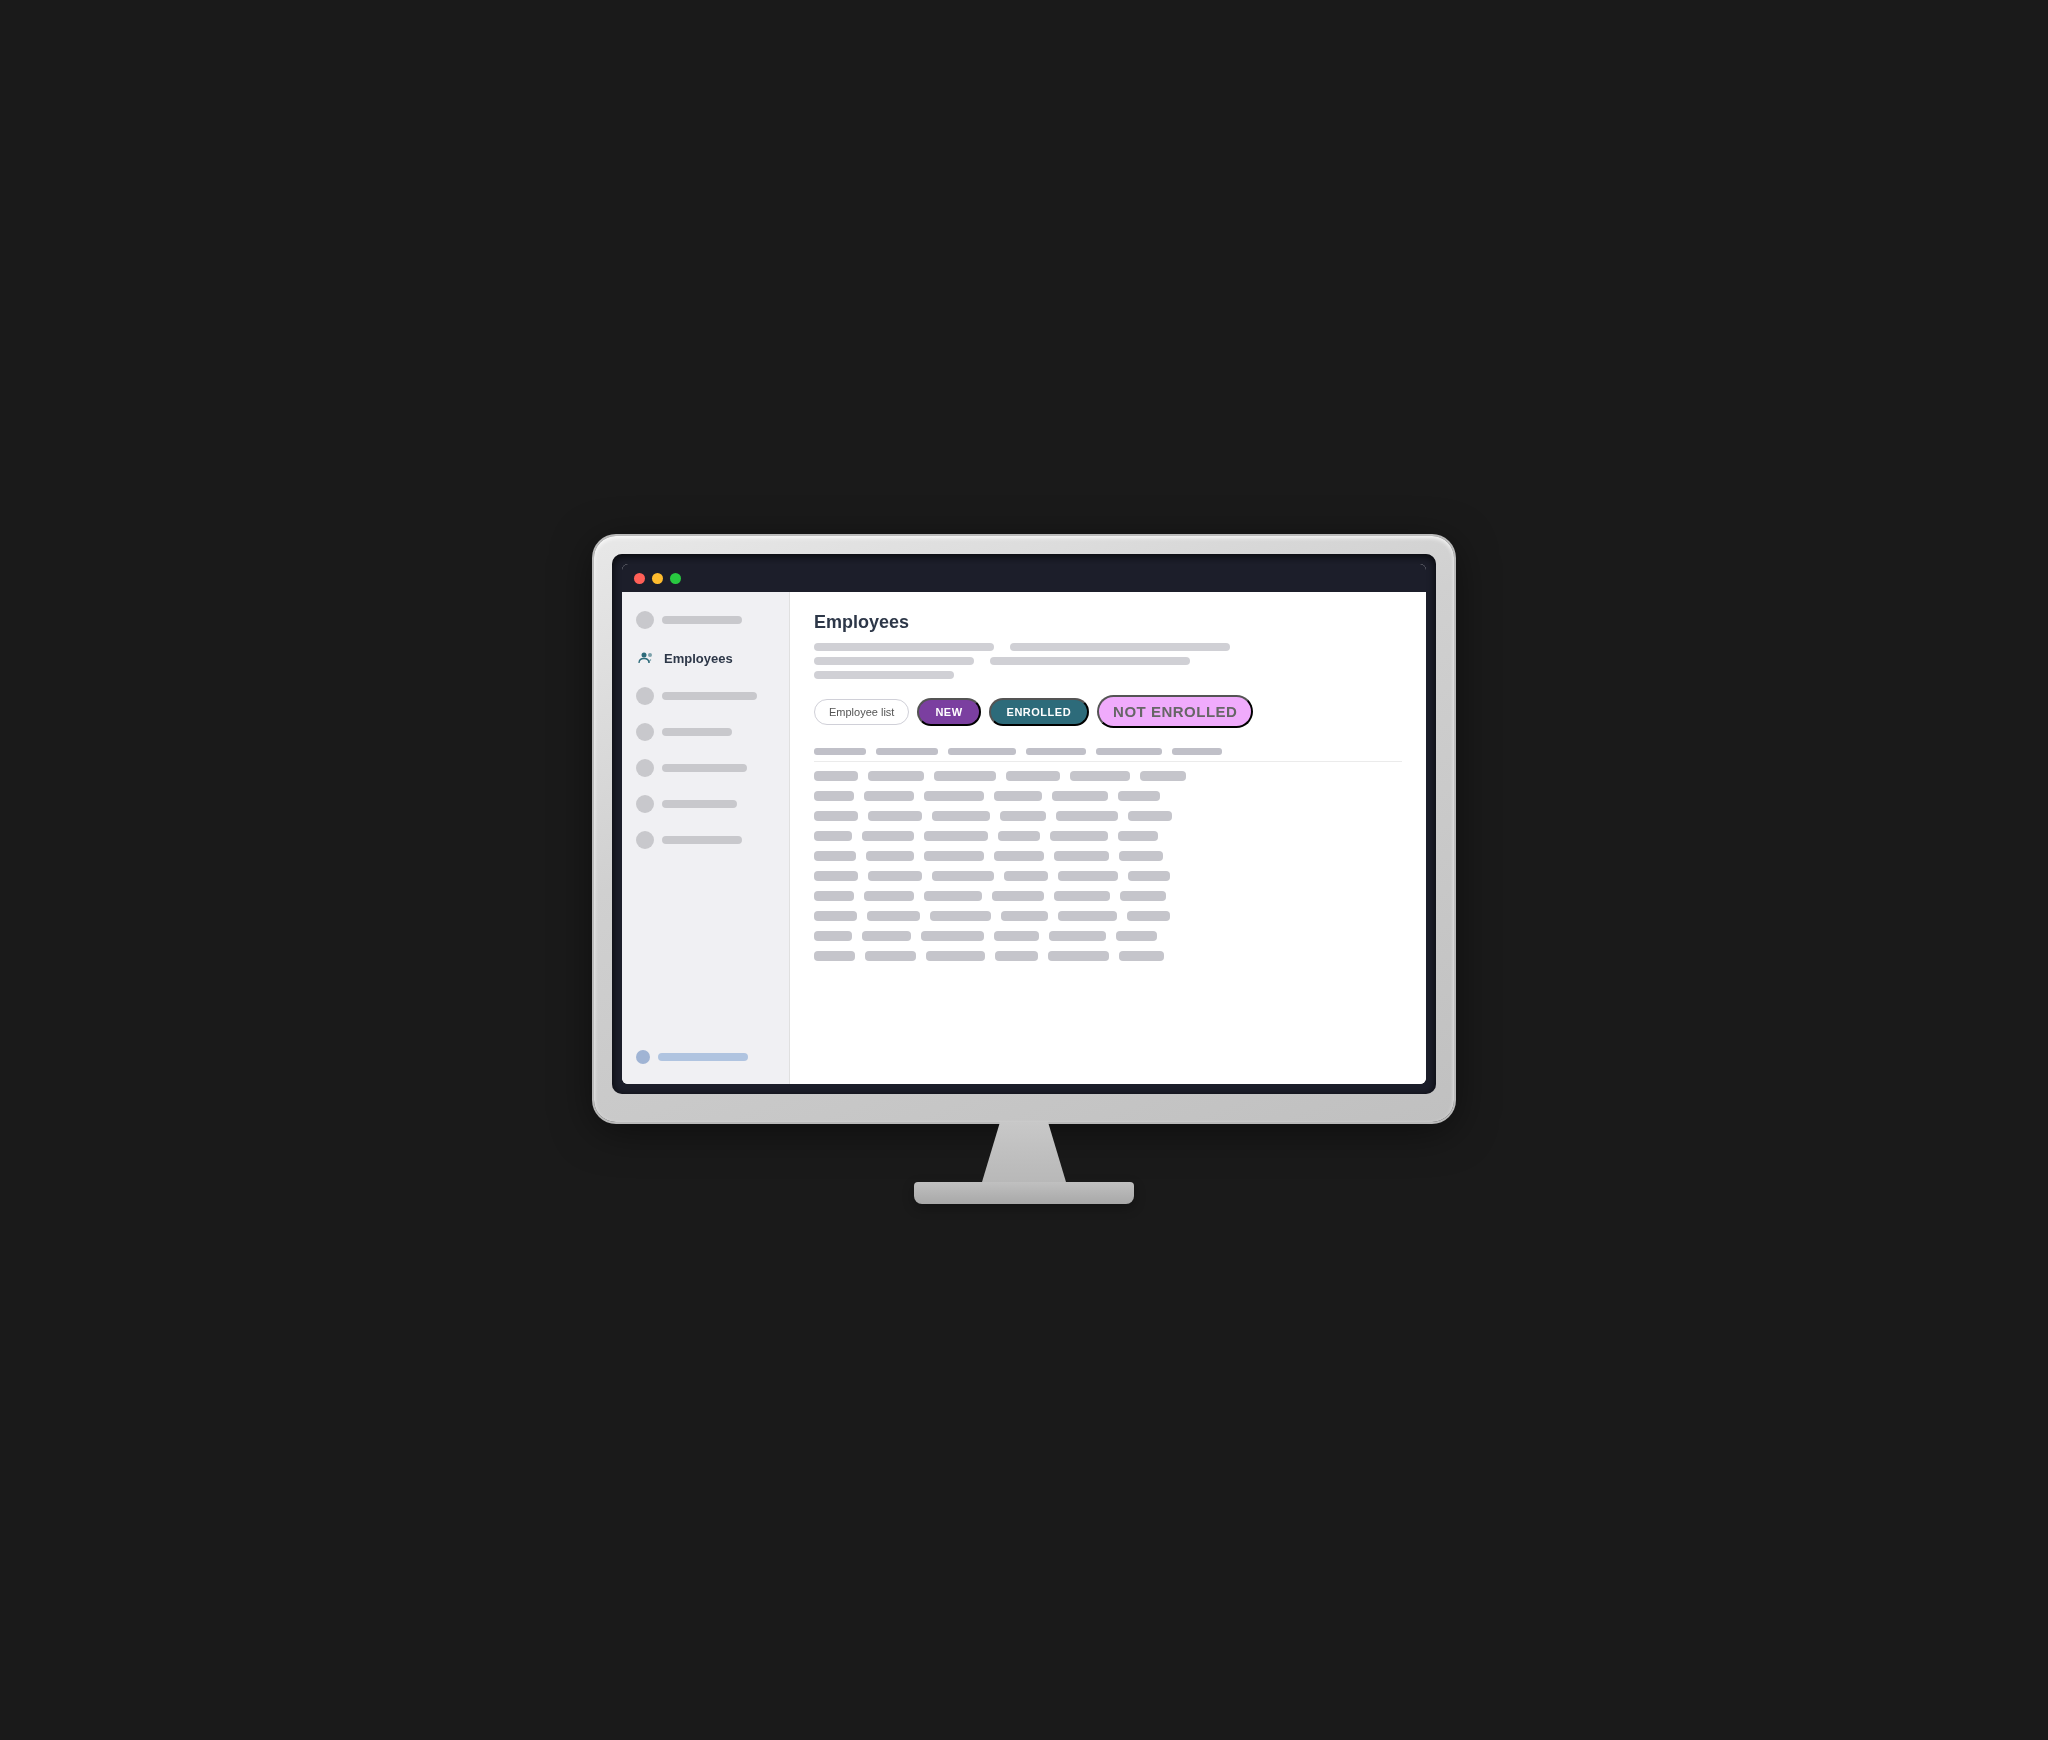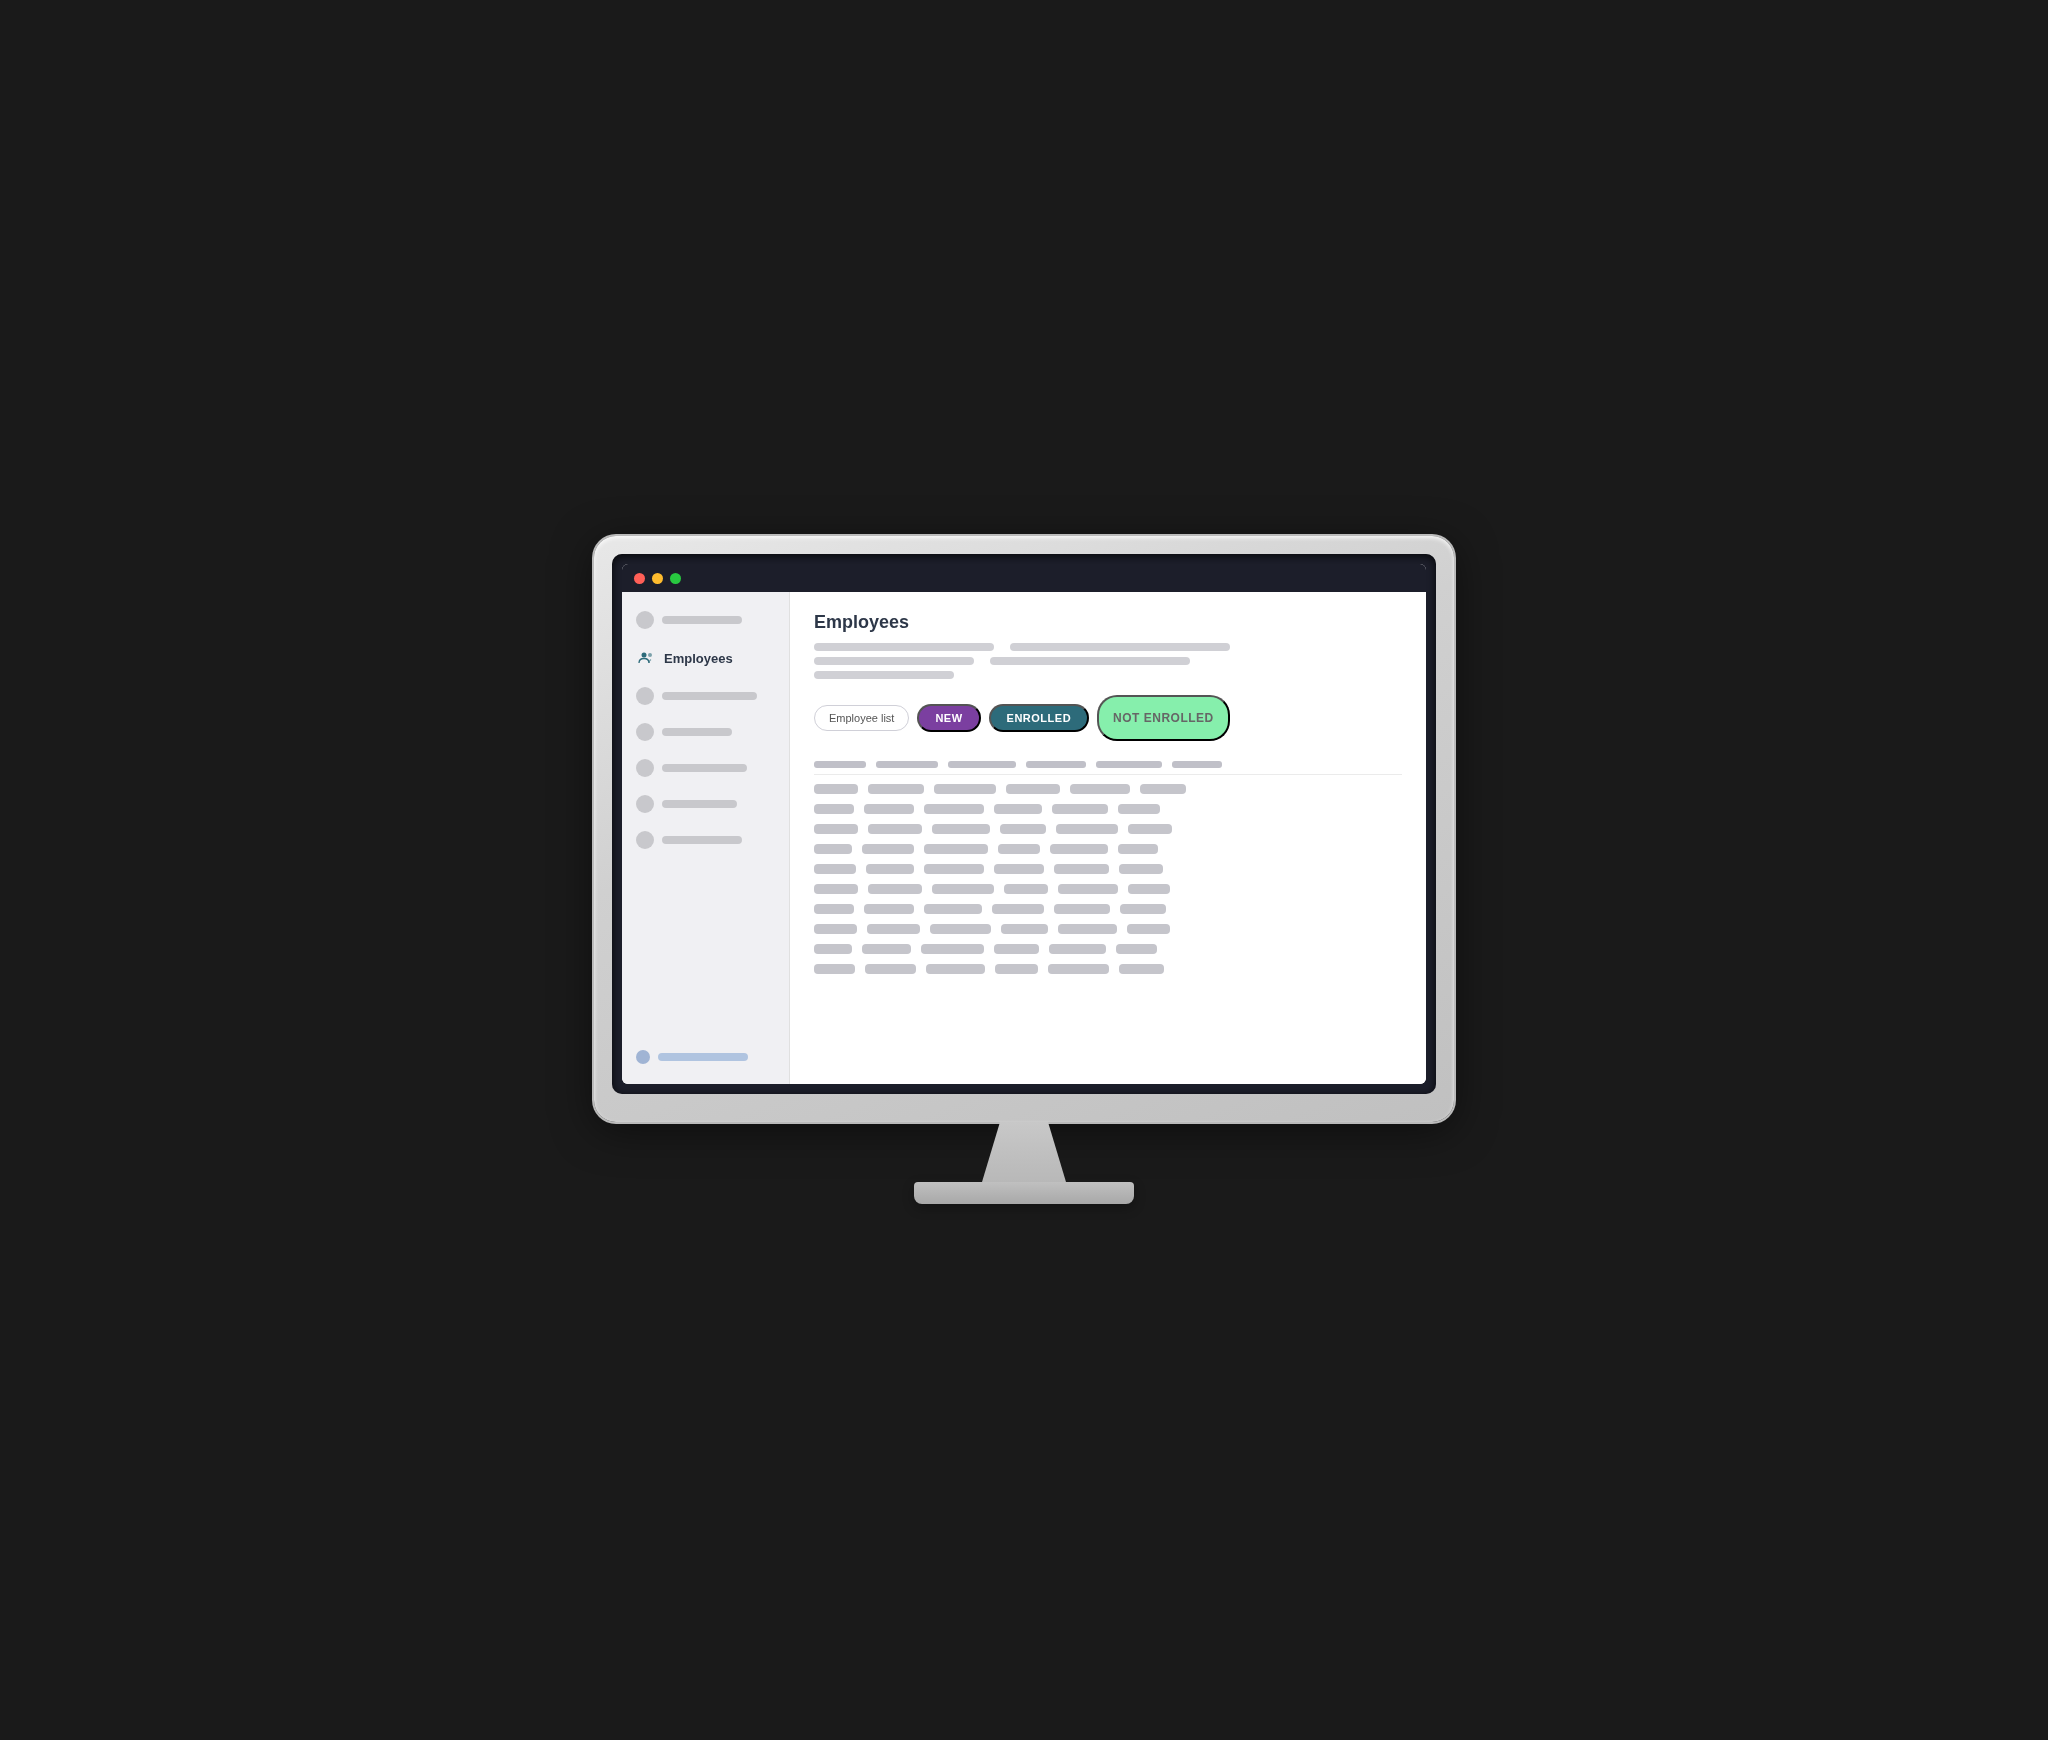--- a/index.html
+++ b/index.html
@@ -226,24 +226,24 @@
       border-radius: 20px;
       padding: 6px 16px;
       font-size: 11px;
       font-weight: 700;
       color: #fff;
       cursor: pointer;
       letter-spacing: 0.5px;
     }
 
     .tab-not-enrolled {
-      background: #86efac;
+      background: #f0abfc;
       border-radius: 20px;
-      padding: 14px 14px;
-      font-size: 12px;
+      padding: 6px 14px;
+      font-size: 15px;
       font-weight: 600;
       color: #666;
       cursor: pointer;
       letter-spacing: 0.5px;
     }
 
     
     .data-table {
       width: 100%;
     }

